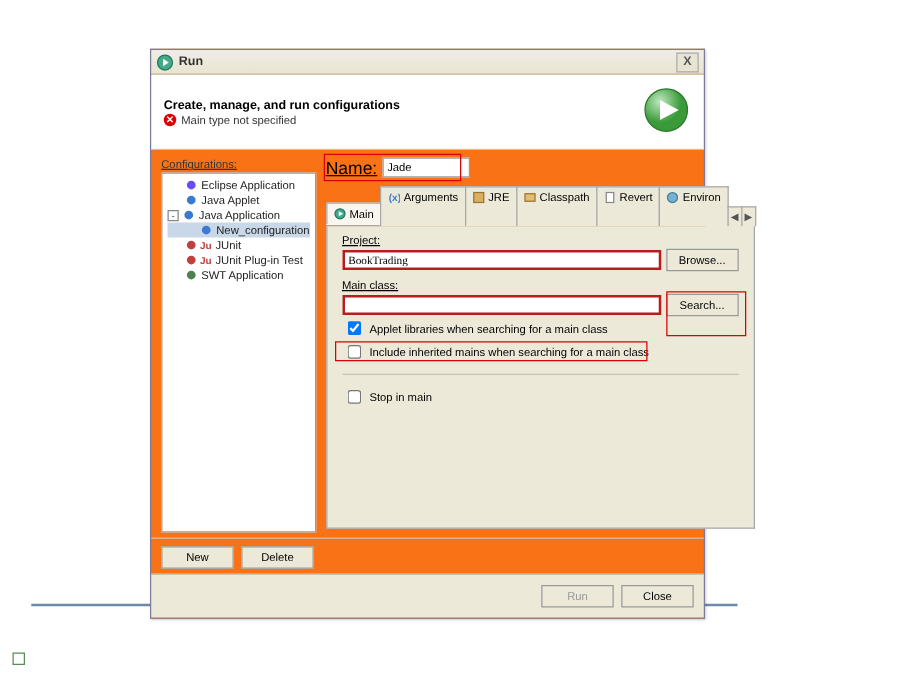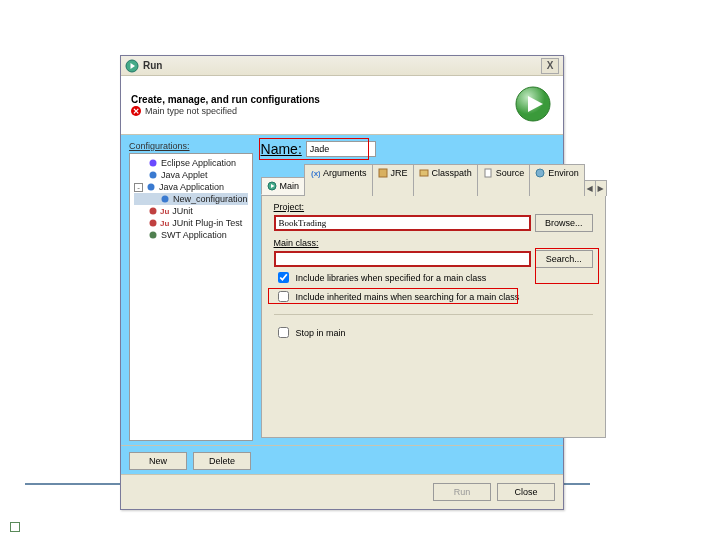--- a/index.html
+++ b/index.html
@@ -35,25 +35,25 @@
   }
   .corner-sq {
     position: absolute;
     width: 10px; height: 10px;
     border: 1px solid #5a8a5a;
     bottom: 8px; left: 10px;
   }
   
   .dialog {
     position: absolute;
-    left: 120px; top: 55px;
+    left: 120px; top: 39px;
     width: 444px;
     font-size: 10px;
     font-family: Tahoma, Arial, sans-serif;
-    background: #7dd3fc;
+    background: #f97316;
     border: 1px solid #7a7a9a;
     box-shadow: 1px 1px 2px rgba(0,0,0,0.2);
   }
   .titlebar {
     height: 20px;
     background: linear-gradient(#f0eee4, #e8e4d2);
     display: flex;
     align-items: center;
     padding: 0 4px;
     border-bottom: 1px solid #c8c4b0;
@@ -350,21 +350,21 @@
                 </svg>
               </span>
               <span>Classpath</span>
             </div>
             <div class="tab">
               <span class="tab-icon">
                 <svg width="10" height="10">
                   <rect x="2" y="1" width="6" height="8" fill="#fff" stroke="#888"></rect>
                 </svg>
               </span>
-              <span>Source</span>
+              <span>Revert</span>
             </div>
             <div class="tab">
               <span class="tab-icon">
                 <svg width="10" height="10">
                   <circle cx="5" cy="5" r="4" fill="#7ab0d0" stroke="#4080a0"></circle>
                 </svg>
               </span>
               <span>Environ</span>
             </div>
             <div class="tab-arrow">◀</div>
@@ -380,21 +380,21 @@
           </div>
 
           <div class="group">
             <div class="group-legend">Main class:</div>
             <div class="input-row">
               <input type="text" value="" style="">
               <div class="btn">Search...</div>
             </div>
             <div class="chk-row">
               <input type="checkbox" id="chk1" checked="" style="">
-              <label>Include libraries when specified for a main class</label>
+              <label>Applet libraries when searching for a main class</label>
             </div>
             <div class="chk-row">
               <input type="checkbox" id="chk2" style="">
               <label>Include inherited mains when searching for a main class</label>
             </div>
           </div>
 
           <div class="sep"></div>
 
           <div class="chk-row">

